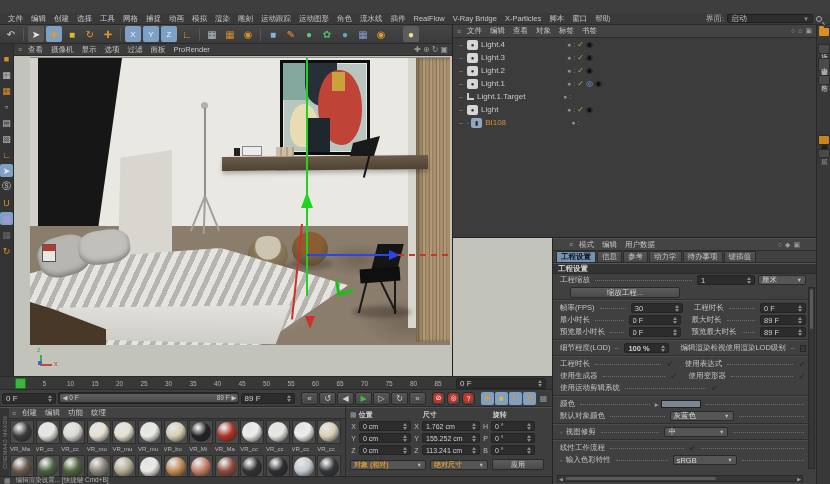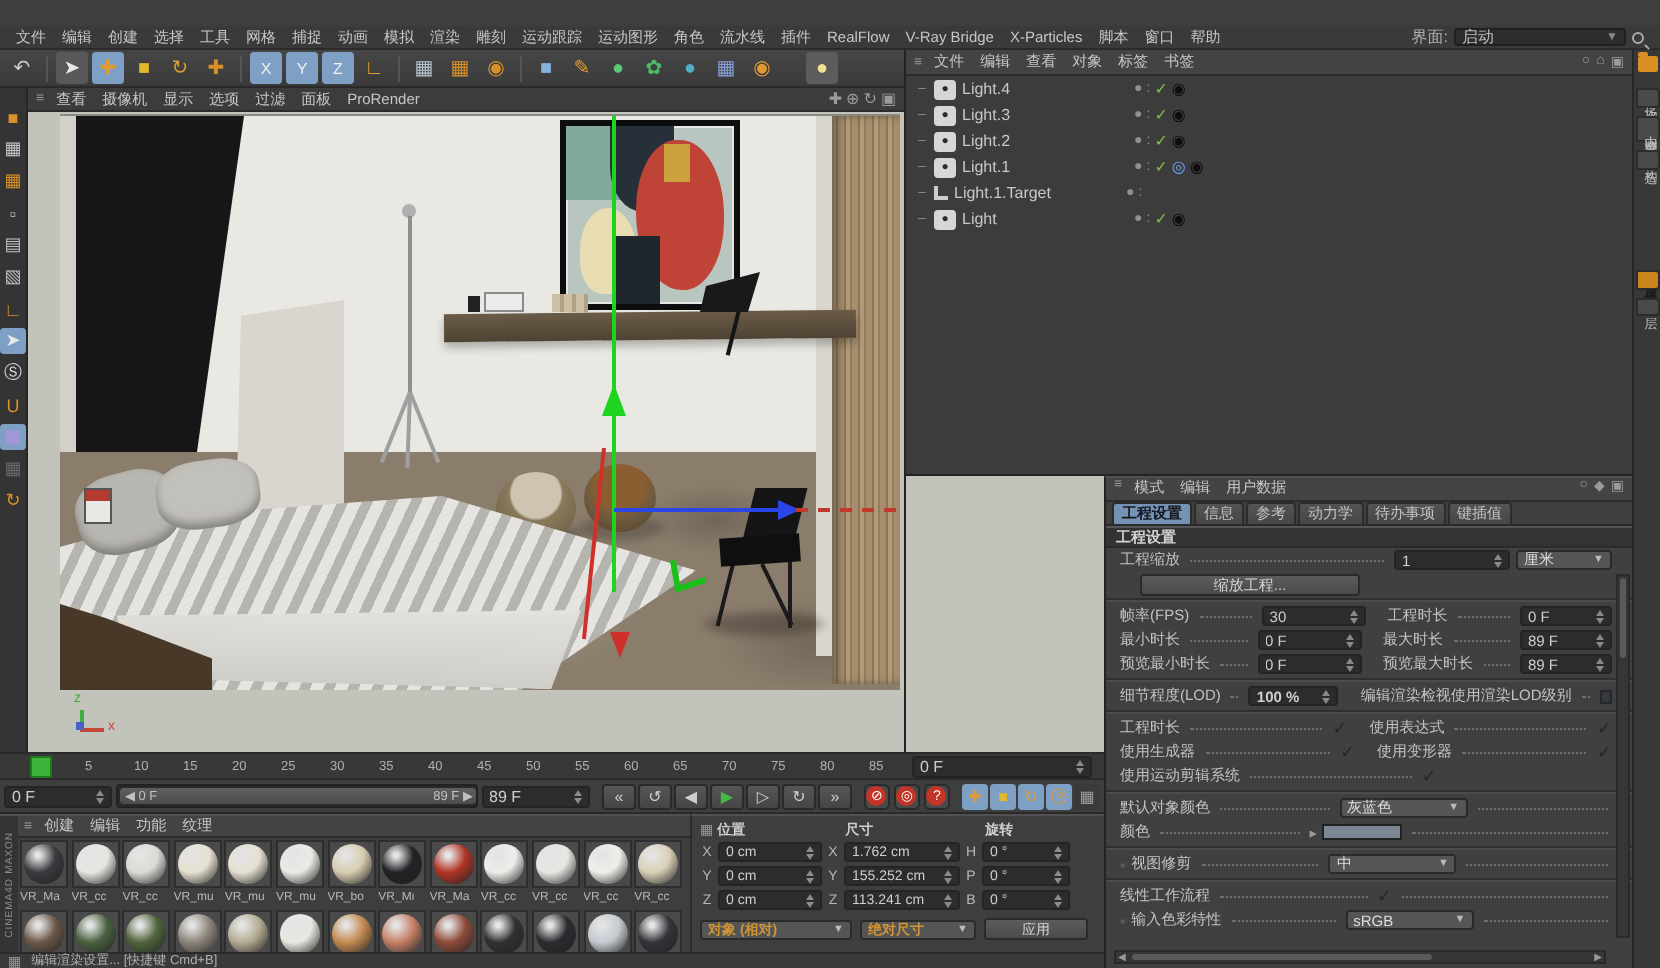--- a/index.html
+++ b/index.html
@@ -110,21 +110,21 @@
 .om-prefix{color:#9a9a9a;font-size:6px;margin-right:2px}
 
 #strip{left:816px;top:25px;width:14px;height:459px;background:#383838;border-left:1px solid #272727;display:flex;flex-direction:column;align-items:center;padding-top:3px}
 #strip-folder{width:10px;height:8px;background:#d99022;border-radius:1px;position:relative;margin-bottom:8px}
 #strip-folder::before{content:"";position:absolute;left:0;top:-2px;width:5px;height:2px;background:#d99022;border-radius:1px 1px 0 0}
 .vtab{writing-mode:vertical-rl;text-orientation:upright;font-size:6.5px;letter-spacing:1px;background:#4a4a4a;border:1px solid #2c2c2c;border-radius:0 2px 2px 0;color:#b8b8b8;padding:3px 0;margin-bottom:4px;width:12px;text-align:center}
 .vtab.active{background:#c9841c;color:#1c1c1c;font-weight:bold}
 #strip .gap2{height:46px}
 
 #am{left:552px;top:238px;width:264px;height:246px;background:#404040;border-left:1px solid #232323;border-top:1px solid #515151;font-size:7.5px}
-#am-menu{display:flex;height:12px;background:#444;border-bottom:1px solid #2c2c2c;padding:0 4px}
+#am-menu{display:flex;align-items:center;height:12px;background:#444;border-bottom:1px solid #2c2c2c;padding:0 16px}
 #am-menu .ric{margin-left:auto;display:flex;gap:3px;color:#9a9a9a;font-size:7px}
 #am-obj{display:flex;align-items:center;height:12px;padding:0 5px;gap:3px;color:#dedede;font-weight:bold}
 #am-obj .oic{width:9px;height:9px;background:#d04818;border-radius:2px;position:relative}
 #am-obj .oic::after{content:"";position:absolute;left:2.5px;top:2.5px;width:4px;height:4px;background:#f5e8d8;border-radius:50%}
 #am-tabs{display:flex;align-items:flex-end;height:12px;padding:0 3px;gap:1px;border-bottom:1px solid #2a2a2a}
 .am-tab{height:11px;padding:0 4px;display:flex;align-items:center;background:linear-gradient(#535353,#474747);border:1px solid #2c2c2c;border-bottom:none;border-radius:2px 2px 0 0;color:#c2c2c2;white-space:nowrap}
 .am-tab.active{background:#7492b4;color:#14181e;font-weight:bold}
 #am-section{height:11px;background:#333;border-top:1px solid #555;border-bottom:1px solid #2a2a2a;display:flex;align-items:center;padding:0 5px;color:#d0d0d0;font-weight:bold}
 .am-row{display:flex;align-items:center;height:12px;padding:0 10px 0 7px;gap:3px}
 .am-l{white-space:nowrap;color:#c2c2c2}
@@ -421,20 +421,28 @@
         </div>
         <div class="om-row">
           <span class="dash">‒</span>
           <span class="oi oi-light">●</span>
           <span class="om-name">Light</span>
           <span class="tg tg-dot">●</span>
           <span class="tg tg-dot">:</span>
           <span class="tg tg-check">✓</span>
           <span class="tg tg-light">◉</span>
         </div>
+        <div class="om-row">
+          <span class="dash">‒</span>
+          <span class="om-prefix">◦</span>
+          <span class="oi oi-stage">▮</span>
+          <span class="om-name" style="color: rgb(215, 145, 47);">BI108</span>
+          <span class="tg tg-dot">●</span>
+          <span class="tg tg-dot">:</span>
+        </div>
       </div>
   </div>
 
   <div id="filler" class="abs"></div>
   <div id="keysel-icon" class="abs">⋮</div>
   <div id="corner-icon" class="abs"></div>
 
   <div id="am" class="abs">
     <div id="am-menu">
       <span class="mi-ic">≡</span>
@@ -575,34 +583,34 @@
           <span class="ck">✓</span>
         </div>
         <div class="am-row">
           <span class="am-l">使用运动剪辑系统</span>
           <span class="ldr"></span>
           <span class="ck">✓</span>
           <span class="ldr" style="visibility: hidden;"></span>
         </div>
         <div class="am-div"></div>
         <div class="am-row">
+          <span class="am-l">颜色</span>
+          <span class="ldr"></span>
+          <span style="color: rgb(153, 153, 153);">▸</span>
+          <span style="width: 40px; height: 8px; border: 1px solid rgb(34, 34, 34); background: rgb(123, 135, 149);"></span>
+          <span class="ldr" style="flex: 1.4 1 0%;"></span>
+        </div>
+        <div class="am-row">
           <span class="am-l">默认对象颜色</span>
           <span class="ldr"></span>
           <span class="dd" style="width: 64px;">
             <span>灰蓝色</span>
             <span class="caret">▼</span>
           </span>
           <span class="ldr" style="flex: 1.2 1 0%;"></span>
-        </div>
-        <div class="am-row">
-          <span class="am-l">颜色</span>
-          <span class="ldr"></span>
-          <span style="color: rgb(153, 153, 153);">▸</span>
-          <span style="width: 40px; height: 8px; border: 1px solid rgb(34, 34, 34); background: rgb(123, 135, 149);"></span>
-          <span class="ldr" style="flex: 1.4 1 0%;"></span>
         </div>
         <div class="am-div"></div>
         <div class="am-row">
           <span style="color: rgb(136, 136, 136);">◦</span>
           <span class="am-l">视图修剪</span>
           <span class="ldr"></span>
           <span class="dd" style="width: 64px;">
             <span>中</span>
             <span class="caret">▼</span>
           </span>

